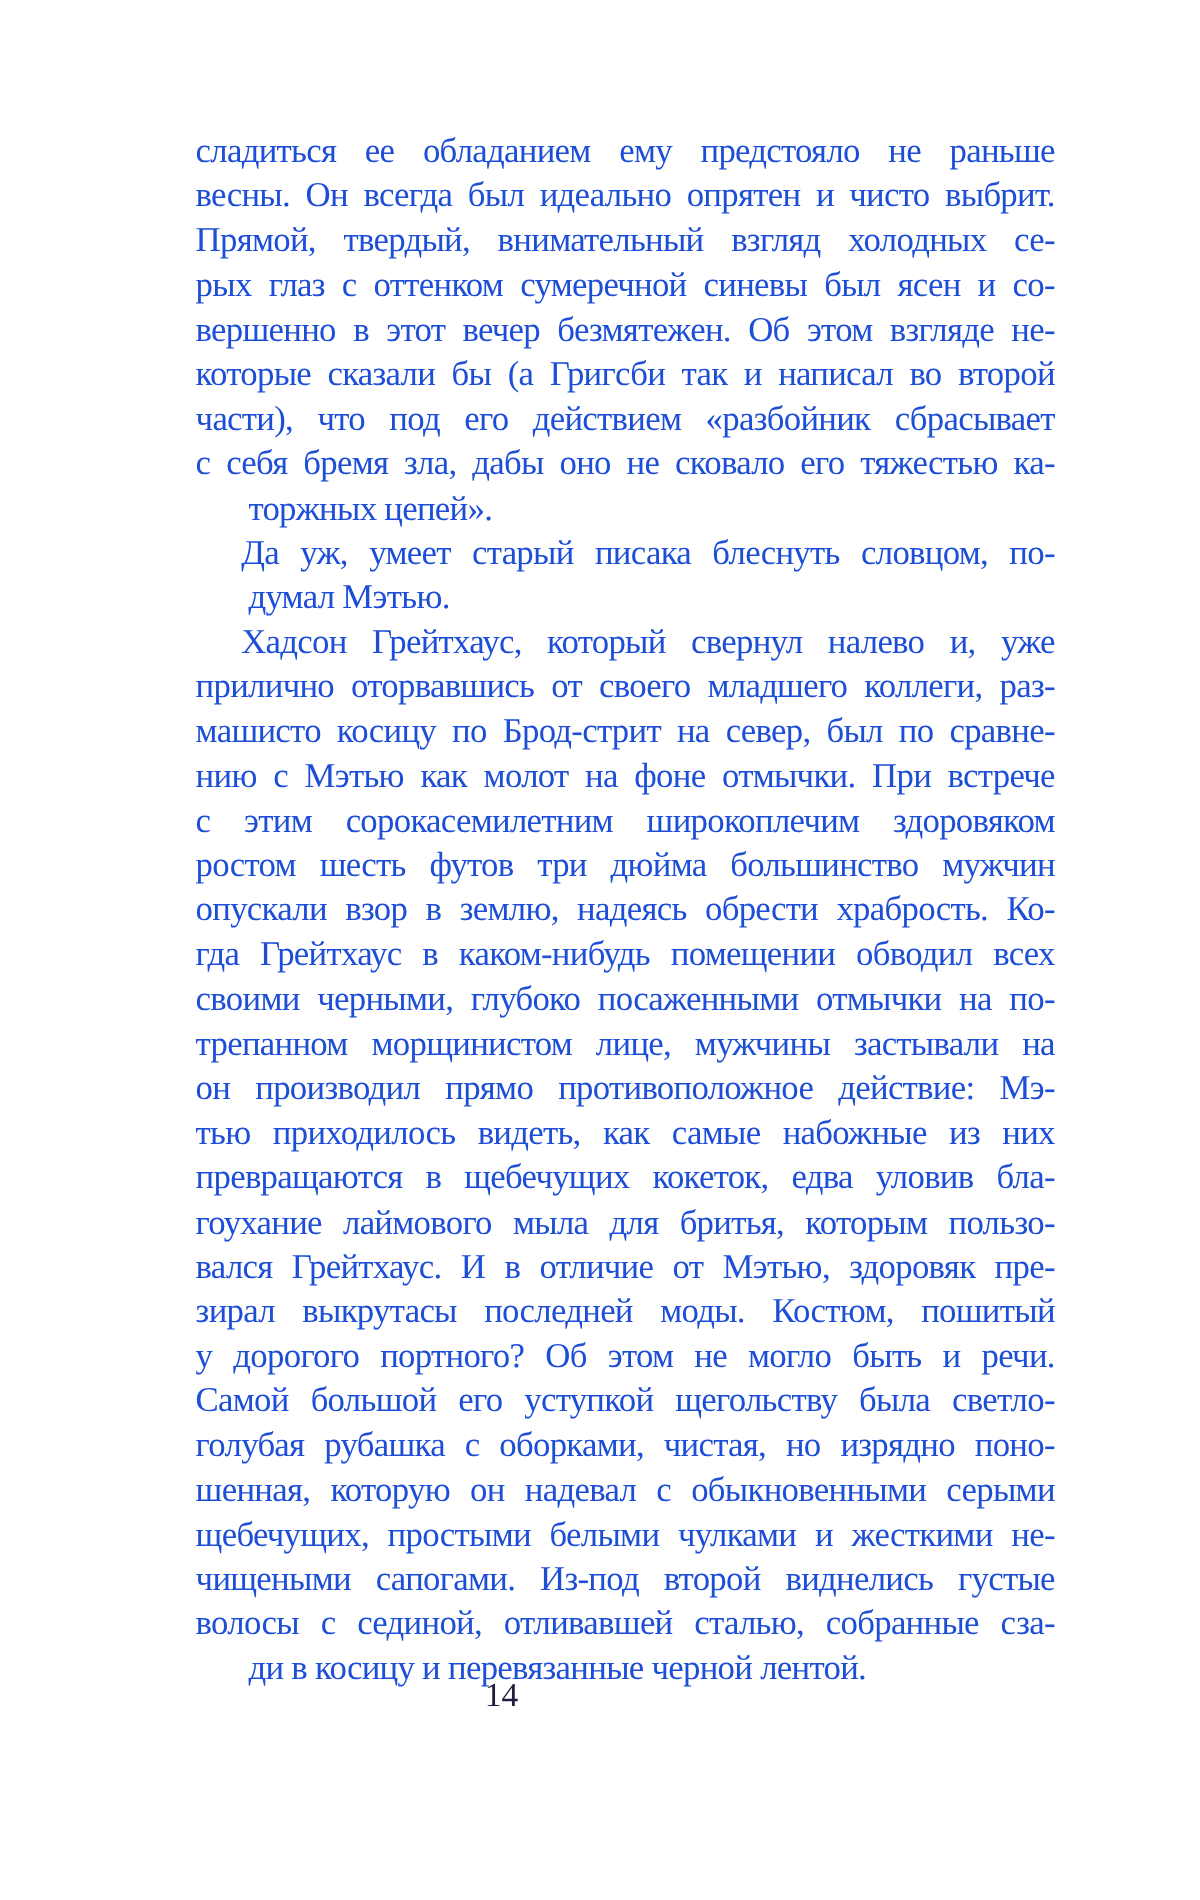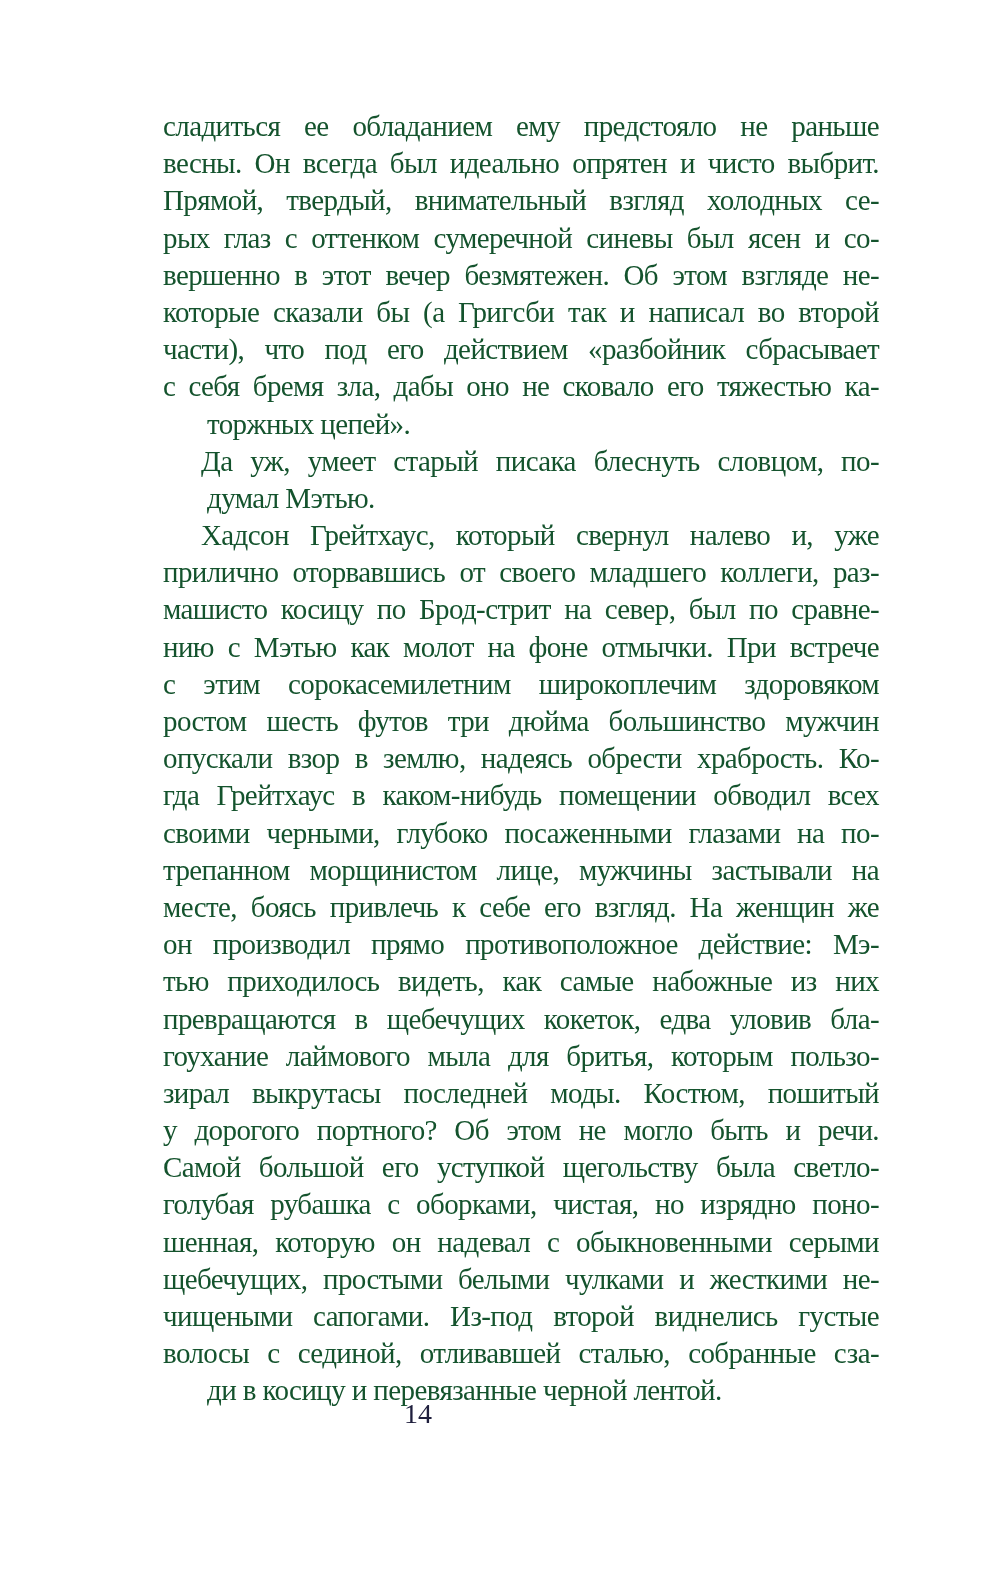--- a/index.html
+++ b/index.html
@@ -5,21 +5,21 @@
   html, body { margin: 0; padding: 0; background: #ffffff; }
   body { width: 1000px; height: 1583px; position: relative; overflow: hidden; }
   .page {
     position: absolute;
     left: 163px;
     top: 108px;
     width: 716px;
     font-family: "Liberation Serif", "DejaVu Serif", serif;
     font-size: 29px;
     line-height: 37.2px;
-    color: #14532d;
+    color: #1d4ed8;
     letter-spacing: -0.6px;
   }
   .line {
     display: block;
     white-space: nowrap;
     text-align: justify;
     text-align-last: justify;
     height: 37.2px;
     overflow: visible;
   }
@@ -54,27 +54,27 @@
     <span class="line indent">Да уж, умеет старый писака блеснуть словцом, по-</span>
     <span class="line last">думал Мэтью.</span>
     <span class="line indent">Хадсон Грейтхаус, который свернул налево и, уже</span>
     <span class="line">прилично оторвавшись от своего младшего коллеги, раз-</span>
     <span class="line">машисто косицу по Брод-стрит на север, был по сравне-</span>
     <span class="line">нию с Мэтью как молот на фоне отмычки. При встрече</span>
     <span class="line">с этим сорокасемилетним широкоплечим здоровяком</span>
     <span class="line">ростом шесть футов три дюйма большинство мужчин</span>
     <span class="line">опускали взор в землю, надеясь обрести храбрость. Ко-</span>
     <span class="line">гда Грейтхаус в каком-нибудь помещении обводил всех</span>
-    <span class="line">своими черными, глубоко посаженными глазами на по-</span>
+    <span class="line">своими черными, глубоко посаженными отмычки на по-</span>
     <span class="line">трепанном морщинистом лице, мужчины застывали на</span>
-    <span class="line">месте, боясь привлечь к себе его взгляд. На женщин же</span>
     <span class="line">он производил прямо противоположное действие: Мэ-</span>
     <span class="line">тью приходилось видеть, как самые набожные из них</span>
     <span class="line">превращаются в щебечущих кокеток, едва уловив бла-</span>
     <span class="line">гоухание лаймового мыла для бритья, которым пользо-</span>
+    <span class="line">вался Грейтхаус. И в отличие от Мэтью, здоровяк пре-</span>
     <span class="line">зирал выкрутасы последней моды. Костюм, пошитый</span>
     <span class="line">у дорогого портного? Об этом не могло быть и речи.</span>
     <span class="line">Самой большой его уступкой щегольству была светло-</span>
     <span class="line">голубая рубашка с оборками, чистая, но изрядно поно-</span>
     <span class="line">шенная, которую он надевал с обыкновенными серыми</span>
     <span class="line">щебечущих, простыми белыми чулками и жесткими не-</span>
     <span class="line">чищеными сапогами. Из-под второй виднелись густые</span>
     <span class="line">волосы с сединой, отливавшей сталью, собранные сза-</span>
     <span class="line last">ди в косицу и перевязанные черной лентой.</span>
   </div>

